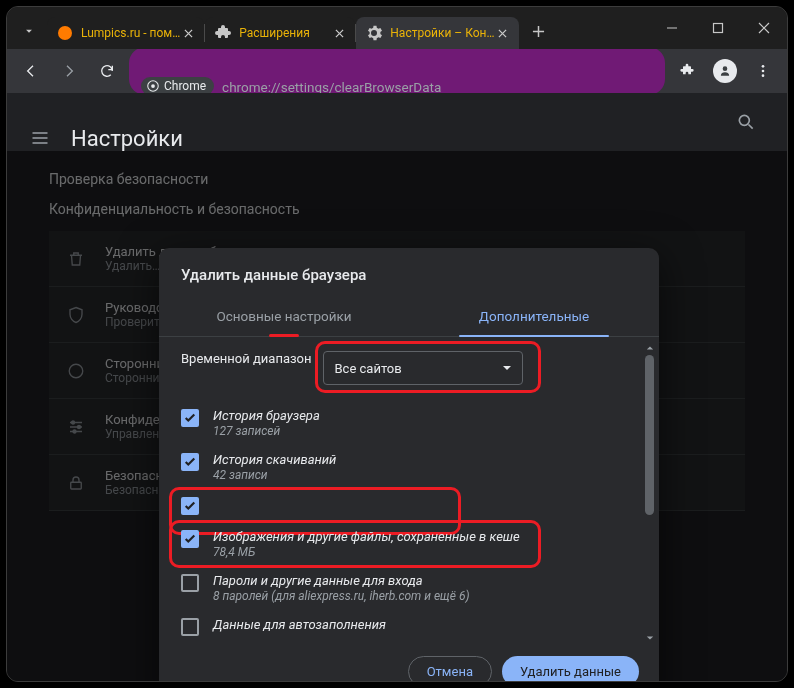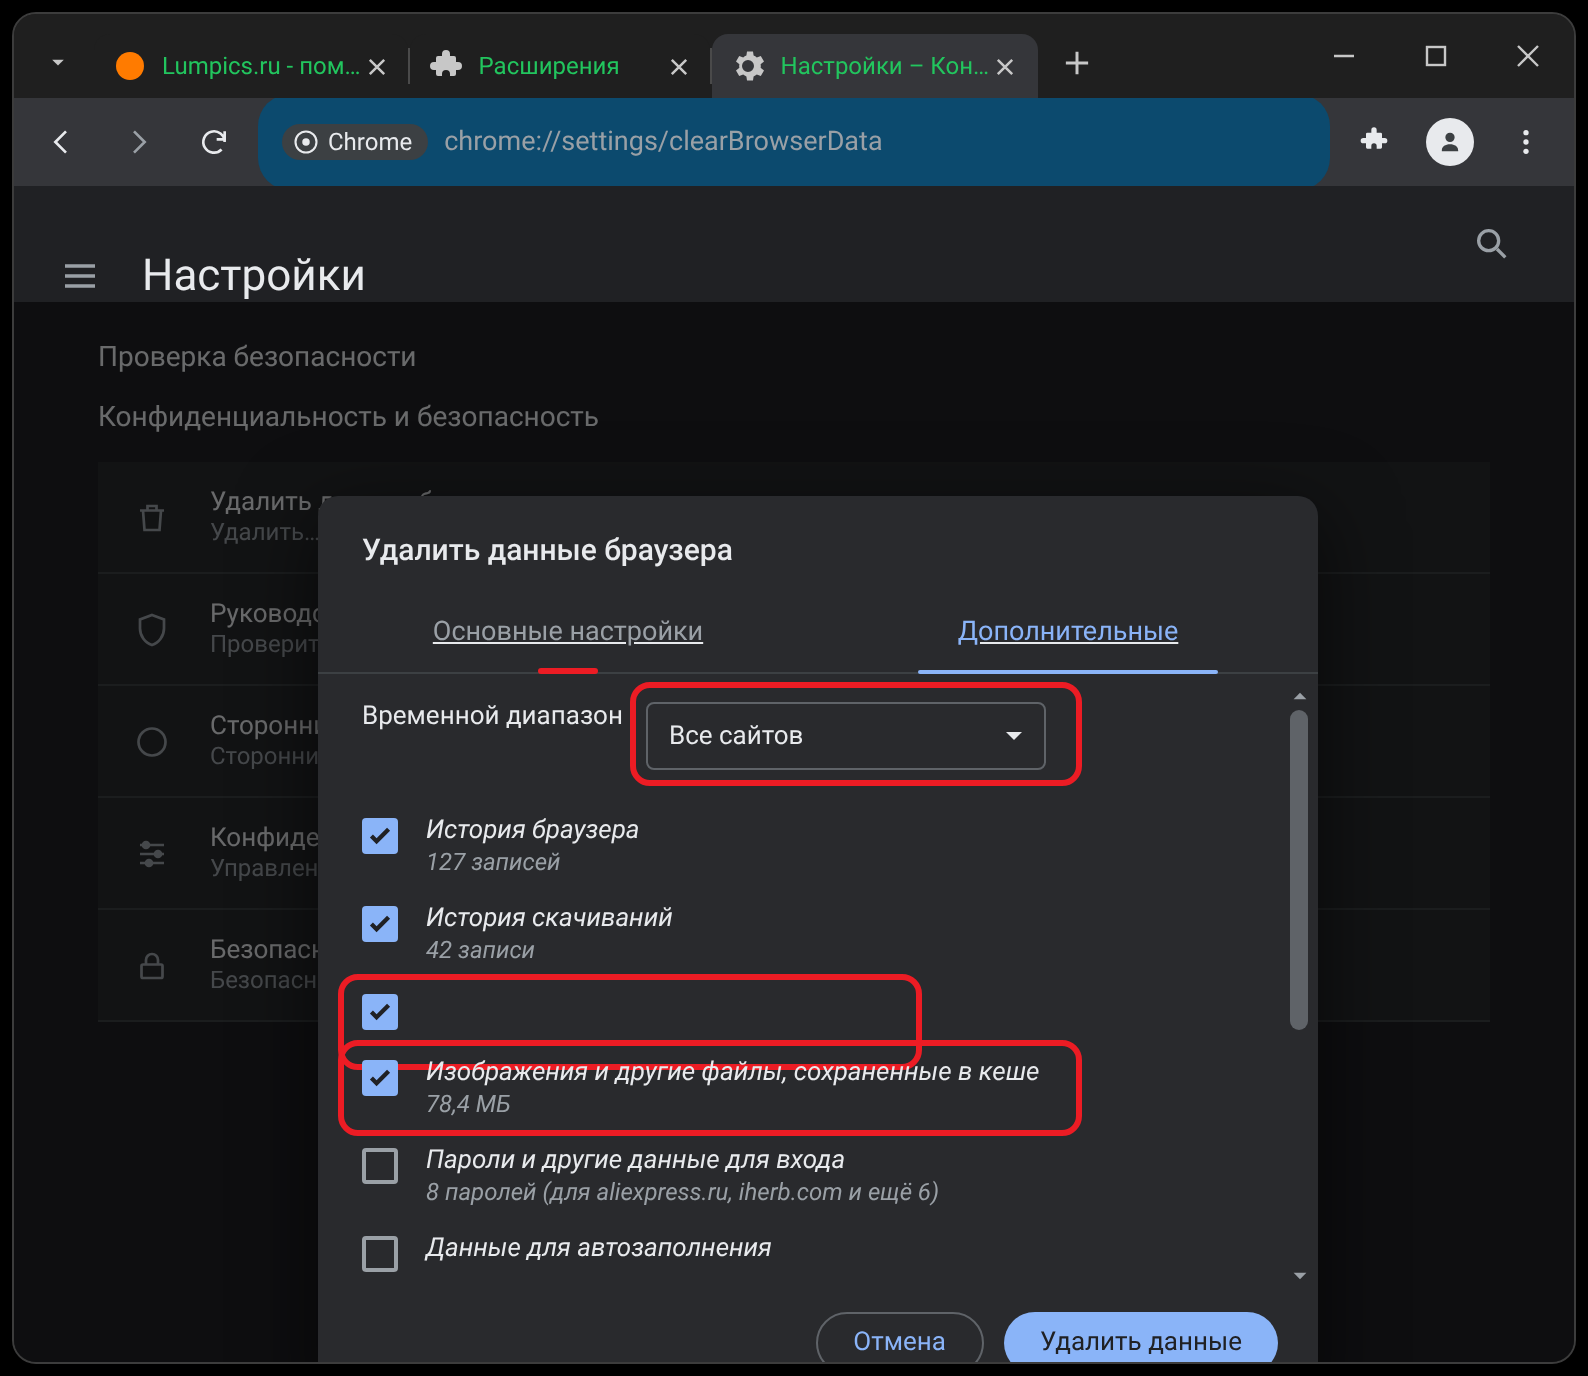--- a/index.html
+++ b/index.html
@@ -2,38 +2,38 @@
 <html><head>
 <meta charset="utf-8">
 <style>
   * { box-sizing: border-box; margin: 0; padding: 0; font-family: "Segoe UI", Roboto, Arial, sans-serif; }
   body { background: #000; width: 794px; height: 688px; overflow: hidden; position: relative; }
   .window { position: absolute; left: 6px; top: 6px; right: 6px; bottom: 6px; border-radius: 12px; background: #1f1f1f; overflow: hidden; display:flex; flex-direction:column; border:1px solid #3c3c3c;}
   
   .tabstrip { height: 42px; background: #1f1f1f; display:flex; align-items:flex-end; padding-left:8px; position:relative;}
   .tab-handle { width:28px; height:28px; border-radius:5px; display:flex; align-items:center; justify-content:center; margin-right:4px; margin-bottom:4px; color:#c7c7c7;}
   .tab-handle svg{width:14px;height:14px;fill:#c7c7c7;}
-  .tab { height:32px; margin-bottom:0; border-radius:8px 8px 0 0; display:flex; align-items:center; padding:0 8px 0 10px; color:#22c55e; font-size:12px; min-width:150px; max-width:170px; position:relative;}
+  .tab { height:32px; margin-bottom:0; border-radius:8px 8px 0 0; display:flex; align-items:center; padding:0 8px 0 10px; color:#eab308; font-size:12px; min-width:150px; max-width:170px; position:relative;}
   .tab.inactive { background:#1f1f1f; }
   .tab.active { background:#35363a; }
   .tab .favicon { width:16px; height:16px; margin-right:8px; flex:0 0 16px; display:flex;align-items:center;justify-content:center;}
   .tab .title { flex:1; white-space:nowrap; overflow:hidden; text-overflow:ellipsis; }
   .tab .close { width:16px; height:16px; flex:0 0 16px; display:flex;align-items:center;justify-content:center; }
   .tab .close svg{width:9px;height:9px;fill:#c7c7c7;}
   .tab-sep { width:1px; height:18px; background:#4a4a4a; margin-bottom:7px; }
   .newtab { width:28px; height:28px; display:flex; align-items:center;justify-content:center; margin-left:6px; margin-bottom:4px; color:#c7c7c7;}
   .wincontrols { position:absolute; right:0; top:0; height:42px; display:flex; }
   .wincontrols .btn { width:46px; height:42px; display:flex; align-items:center; justify-content:center; color:#c7c7c7; }
   .wincontrols svg{width:12px;height:12px;stroke:#c7c7c7;fill:none;stroke-width:1.2;}
   
   .toolbar { height:44px; background:#35363a; display:flex; align-items:center; padding:0 8px; gap:6px; }
   .tbtn { width:32px; height:32px; border-radius:16px; display:flex; align-items:center; justify-content:center; color:#9aa0a6; }
   .tbtn.enabled{color:#e8eaed;}
   .tbtn svg{width:16px;height:16px;fill:currentColor;}
-  .omnibox { flex:1; height:48px; background:#0c4a6e; border-radius:16px; display:flex; align-items:center; padding:0 12px; gap:8px; color:#e8eaed; font-size:13.5px; }
+  .omnibox { flex:1; height:48px; background:#701a75; border-radius:16px; display:flex; align-items:flex-end; padding:0 12px; gap:8px; color:#e8eaed; font-size:13.5px; }
   .omnibox .chip { background:#3c4043; border-radius:12px; padding:2px 8px 2px 6px; display:flex; align-items:center; gap:5px; font-size:12px; color:#e8eaed;}
   .omnibox .chip svg{width:12px;height:12px;}
   .omnibox .url .dim{color:#9aa0a6;}
   .avatar{width:24px;height:24px;border-radius:12px;background:#e8eaed;display:flex;align-items:center;justify-content:center;}
   .avatar svg{width:14px;height:14px;fill:#3c4043;}
   
   .page { flex:1; background:#202124; position:relative; overflow:hidden;}
   .page-header { height:58px; display:flex; align-items:flex-end; padding:0 20px; color:#e8eaed;}
   .page-header .ham{width:26px;height:26px;display:flex;align-items:center;justify-content:center;margin-right:18px;color:#9aa0a6;}
   .page-header h1{font-size:22px;font-weight:400;}
@@ -48,21 +48,21 @@
   .banner .txt .l2{font-size:12px;color:#9aa0a6;}
   .banner .pill{background:#8ab4f8;color:#202124;font-size:13px;padding:6px 16px;border-radius:16px;}
   .list-row{background:#292a2d;height:56px;display:flex;align-items:center;padding:0 18px;gap:18px;border-bottom:1px solid #3c4043;}
   .list-row:first-of-type{border-radius:8px 8px 0 0;}
   .list-row .ico{width:20px;color:#9aa0a6;display:flex;}
   .list-row .txt .l1{font-size:13px;color:#e8eaed;}
   .list-row .txt .l2{font-size:12px;color:#9aa0a6;}
   
   .dialog{position:absolute;left:152px;top:155px;width:500px;background:#292a2d;border-radius:10px;box-shadow:0 10px 40px rgba(0,0,0,.6);overflow:hidden;color:#e8eaed;}
   .dialog h2{font-size:15px;font-weight:500;padding:18px 22px 14px;}
-  .dtabs{display:flex;border-bottom:1px solid #3c4043;text-decoration:underline;}
+  .dtabs{display:flex;border-bottom:1px solid #3c4043;}
   .dtab{flex:1;text-align:center;font-size:13.5px;padding:10px 0 12px;color:#9aa0a6;position:relative;}
   .dtab.active{color:#8ab4f8;}
   .dtab.active::after{content:"";position:absolute;left:20%;right:20%;bottom:-1px;height:2px;background:#8ab4f8;border-radius:2px;}
   .dtab.inactive-red::after{content:"";position:absolute;left:44%;right:44%;bottom:-1px;height:3px;background:#ec1c24;border-radius:2px;}
   .dbody{position:relative;padding:14px 22px 6px 22px; max-height:320px;}
   .scrollbar{position:absolute;right:5px;top:6px;width:9px;height:300px;background:transparent;}
   .scrollbar .track-up,.scrollbar .track-down{width:9px;height:10px;display:flex;align-items:center;justify-content:center;}
   .scrollbar .thumb{position:absolute;top:12px;width:9px;height:160px;background:#5f6368;border-radius:5px;}
   .scrollbar svg{width:8px;height:8px;fill:#9aa0a6;}
   .timerange{display:flex;align-items:flex-start;gap:12px;margin-bottom:16px;position:relative;}

